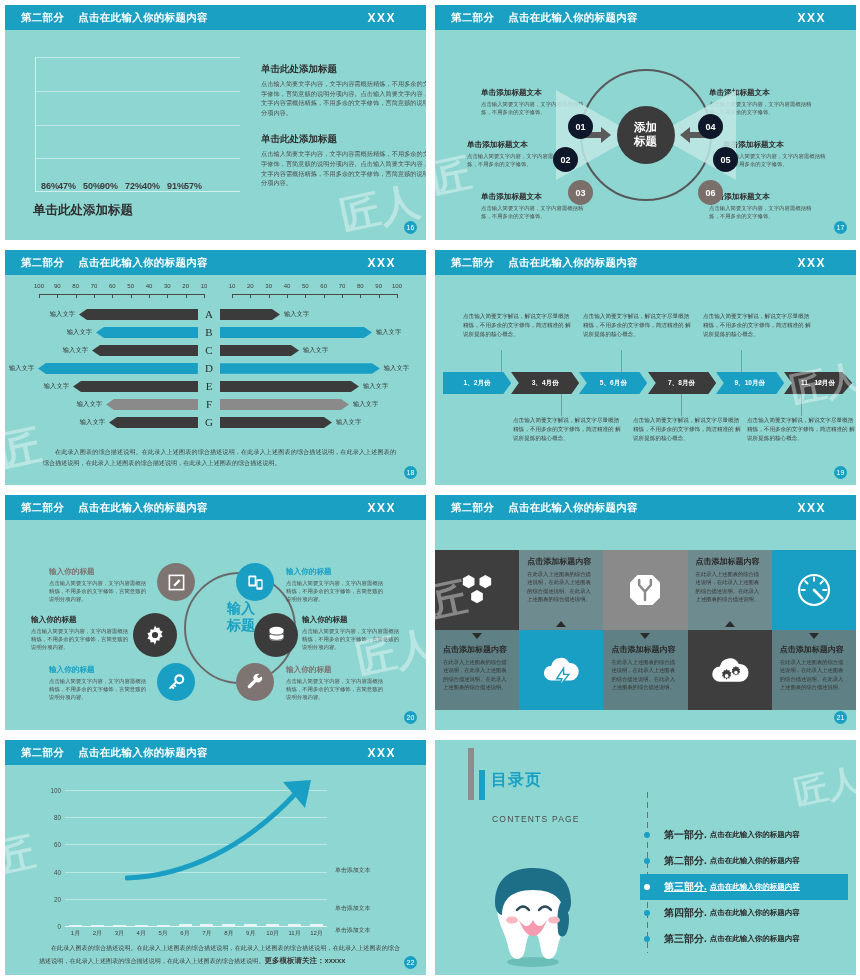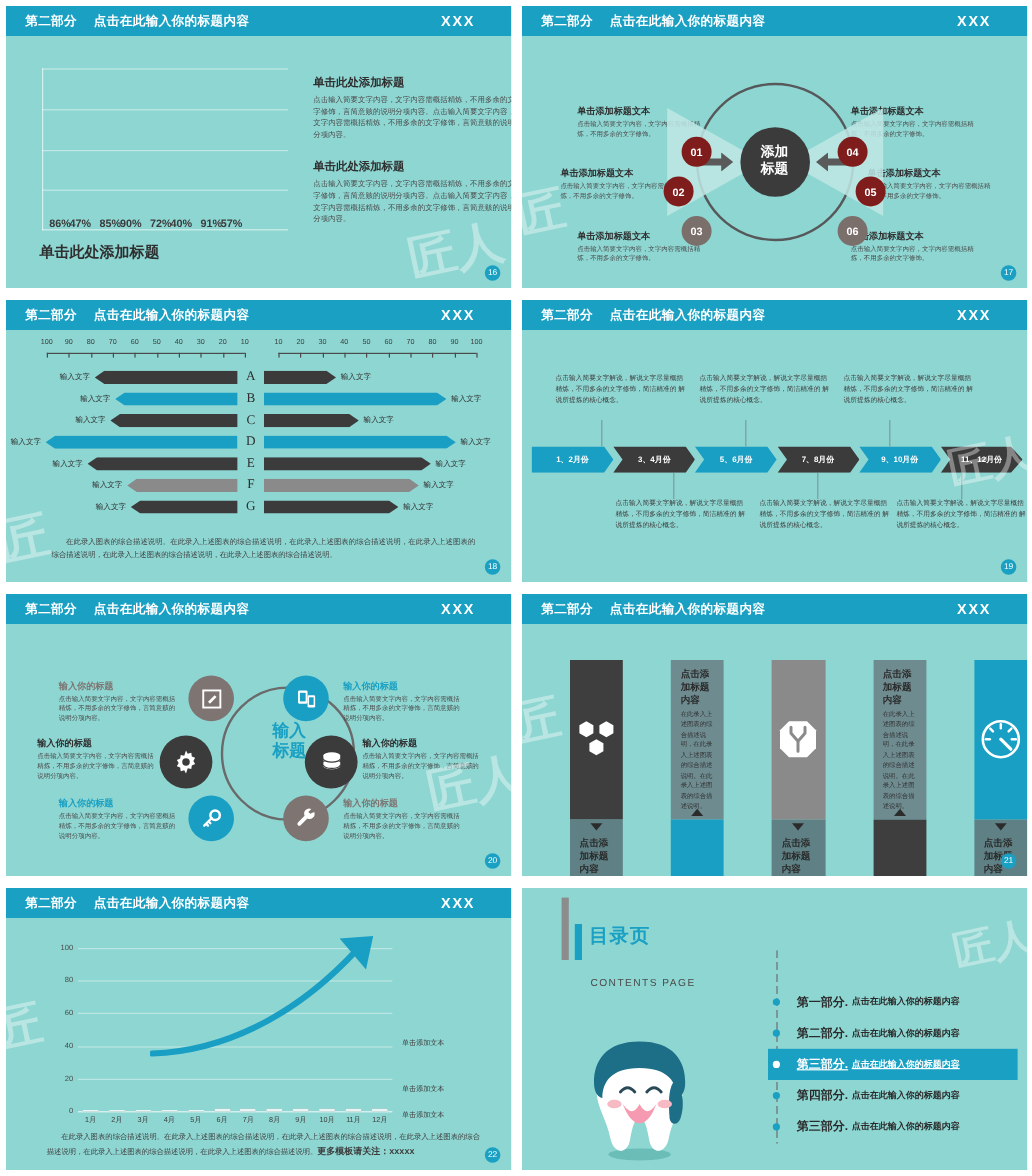--- a/index.html
+++ b/index.html
@@ -90,21 +90,21 @@
     background:#3b3b3b; color:#fff; font-weight:bold; font-size:11.5px;
     display:flex; flex-direction:column; align-items:center; justify-content:center; line-height:1.2;
     z-index:4;
   }
   .bowtie { position:absolute; left:50%; top:50%; transform:translate(-50%,-50%); z-index:1; }
   .numnode {
     position:absolute; width:25px; height:25px; border-radius:50%;
     color:#fff; font-weight:bold; font-size:9px;
     display:flex; align-items:center; justify-content:center; z-index:5;
   }
-  .nn-blue { background:#7f1d1d; }
+  .nn-blue { background:#0f172a; }
   .nn-grey { background:#7b6f6b; }
   .s17-txt { position:absolute; width:105px; }
   .s17-txt .h { font-size:7.6px; font-weight:bold; color:#2f2f2f; margin-bottom:1.5px; }
   .s17-txt .p { font-size:5.4px; line-height:1.5; color:#4a4a4a; }
   .s17-arrow { position:absolute; top:50%; transform:translateY(-50%); z-index:3; }
 
   
   .s18-scale { position:absolute; left:34px; top:33px; width:358px; height:20px; }
   .s18-half { position:absolute; top:0; height:20px; }
   .s18-ticklbl { position:absolute; top:0; font-size:6px; color:#3d3d3d; transform:translateX(-50%); }
@@ -148,21 +148,21 @@
   .s20-txt .p { font-size:5.4px; line-height:1.55; color:#4a4a4a; }
   .h-blue { color:#19a0c3; }
   .h-dark { color:#2f2f2f; }
   .h-grey { color:#7e7572; }
 
   
   .s21-grid {
     position:absolute; left:0; right:0; top:55px; height:160px;
     display:grid; grid-template-columns:repeat(5,1fr); grid-template-rows:1fr 1fr;
   }
-  .cell { position:relative; display:flex; align-items:center; justify-content:center;margin-left:40px; }
+  .cell { position:relative; display:flex; align-items:center; justify-content:center; }
   .c-dark { background:#3e3e3e; }
   .c-blue { background:#1a9fc4; }
   .c-grey { background:#8a8a8a; }
   .c-steel { background:#6e8b90; }
   .c-steel2 { background:#5f8085; }
   .txtcell { padding:6px 8px; display:block; }
   .txtcell .h { font-size:8px; font-weight:bold; color:#2b2b2b; margin-bottom:3px; }
   .txtcell .p { font-size:5.3px; line-height:1.6; color:#333; }
   .caret { position:absolute; left:50%; transform:translateX(-50%); width:0; height:0; }
   .caret-up { bottom:3px; border-left:5px solid transparent; border-right:5px solid transparent; border-bottom:6px solid #2b2b2b; }
@@ -225,21 +225,21 @@
           <div class="s16-pair">
             <div class="s16-bar" style="height:86%;background:#1a9fc4">
                 <span>86%</span>
               </div>
             <div class="s16-bar" style="height:47%;background:#3b3b3b">
                 <span>47%</span>
               </div>
           </div>
           <div class="s16-pair">
             <div class="s16-bar" style="height:50%;background:#1a9fc4">
-                <span>85%</span>
+                <span>50%</span>
               </div>
             <div class="s16-bar" style="height:90%;background:#3b3b3b">
                 <span>90%</span>
               </div>
           </div>
           <div class="s16-pair">
             <div class="s16-bar" style="height:72%;background:#9a908c">
                 <span>72%</span>
               </div>
             <div class="s16-bar" style="height:40%;background:#3b3b3b">

